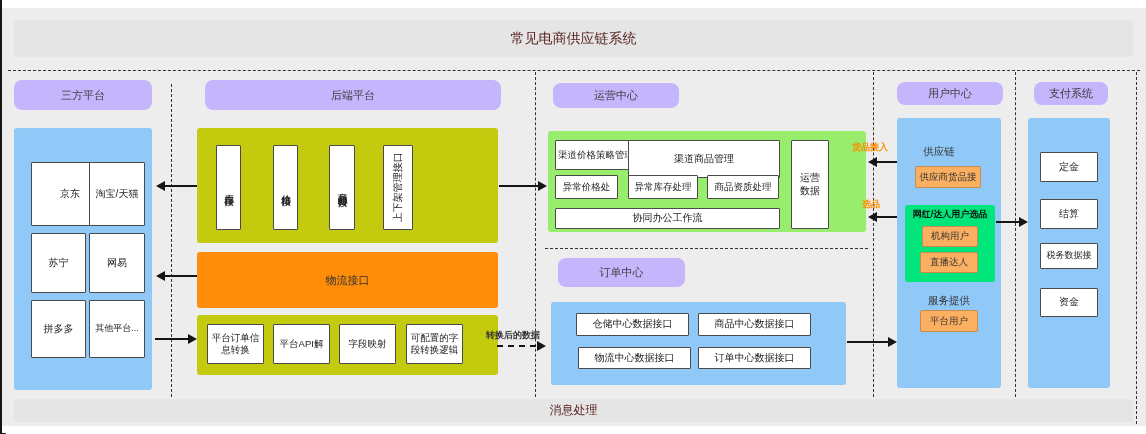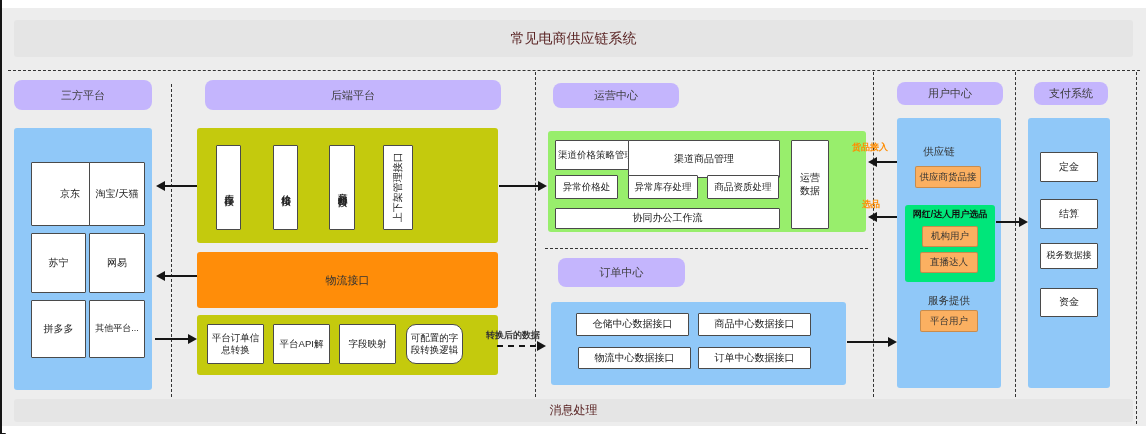--- a/index.html
+++ b/index.html
@@ -67,21 +67,21 @@
   <div class="wbox rot" style="left:383px;top:145px;width:30px;height:85px;">
       <span>上下架管理接口</span>
     </div>
 
   <div class="panel" style="left:197px;top:252px;width:301px;height:56px;background:#ff8d09;display:flex;align-items:center;justify-content:center;font-size:11px;color:#333;">物流接口</div>
 
   <div class="panel" style="left:197px;top:315px;width:301px;height:60px;background:#c4ca0d;"></div>
   <div class="wbox" style="left:207px;top:324px;width:57px;height:40px;font-size:9.5px;">平台订单信息转换</div>
   <div class="wbox" style="left:273px;top:324px;width:57px;height:40px;font-size:9.5px;">平台API解</div>
   <div class="wbox" style="left:339px;top:324px;width:57px;height:40px;font-size:9.5px;">字段映射</div>
-  <div class="wbox" style="left:406px;top:324px;width:57px;height:40px;font-size:9.5px;border-radius:10px;">可配置的字段转换逻辑</div>
+  <div class="wbox" style="left:406px;top:324px;width:57px;height:40px;font-size:9.5px;">可配置的字段转换逻辑</div>
 
   <div class="panel" style="left:548px;top:131px;width:318px;height:101px;background:#98ee6c;"></div>
   <div class="wbox" style="left:555px;top:140px;width:82px;height:30px;font-size:9.5px;">渠道价格策略管理</div>
   <div class="wbox" style="left:628px;top:140px;width:152px;height:38px;">渠道商品管理</div>
   <div class="wbox" style="left:555px;top:175px;width:63px;height:24px;font-size:9.5px;">异常价格处</div>
   <div class="wbox" style="left:628px;top:175px;width:70px;height:24px;font-size:9.5px;">异常库存处理</div>
   <div class="wbox" style="left:707px;top:175px;width:72px;height:24px;font-size:9.5px;">商品资质处理</div>
   <div class="wbox" style="left:555px;top:208px;width:225px;height:21px;">协同办公工作流</div>
   <div class="wbox wrap2" style="left:791px;top:140px;width:38px;height:89px;">
       <span>运营数据</span>

